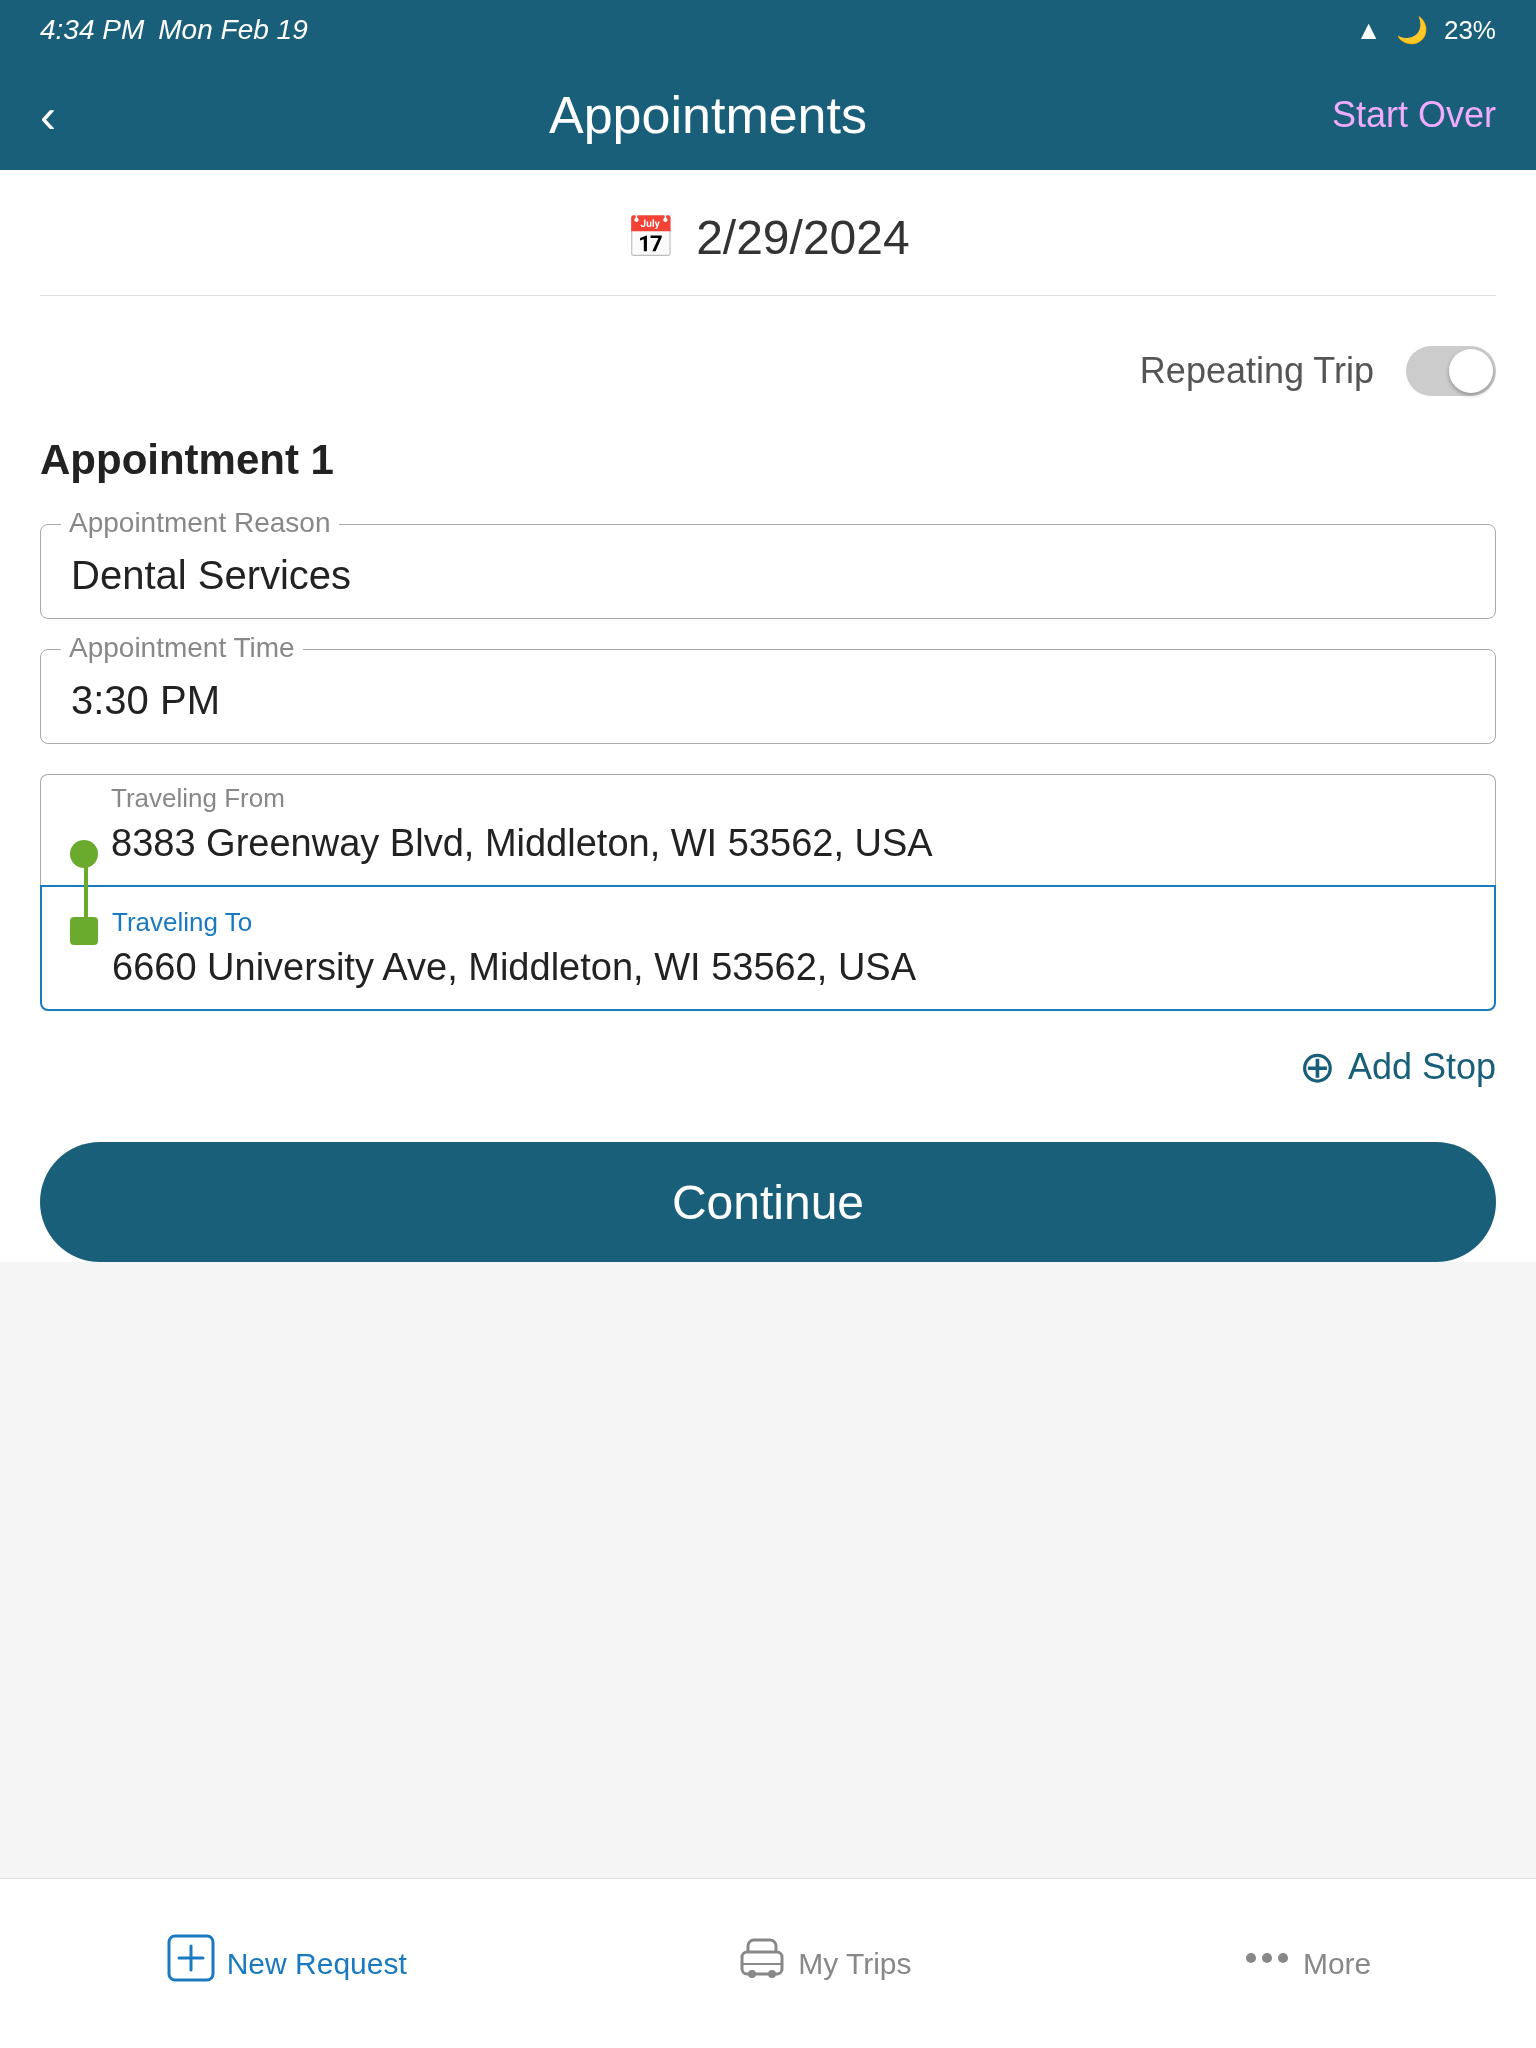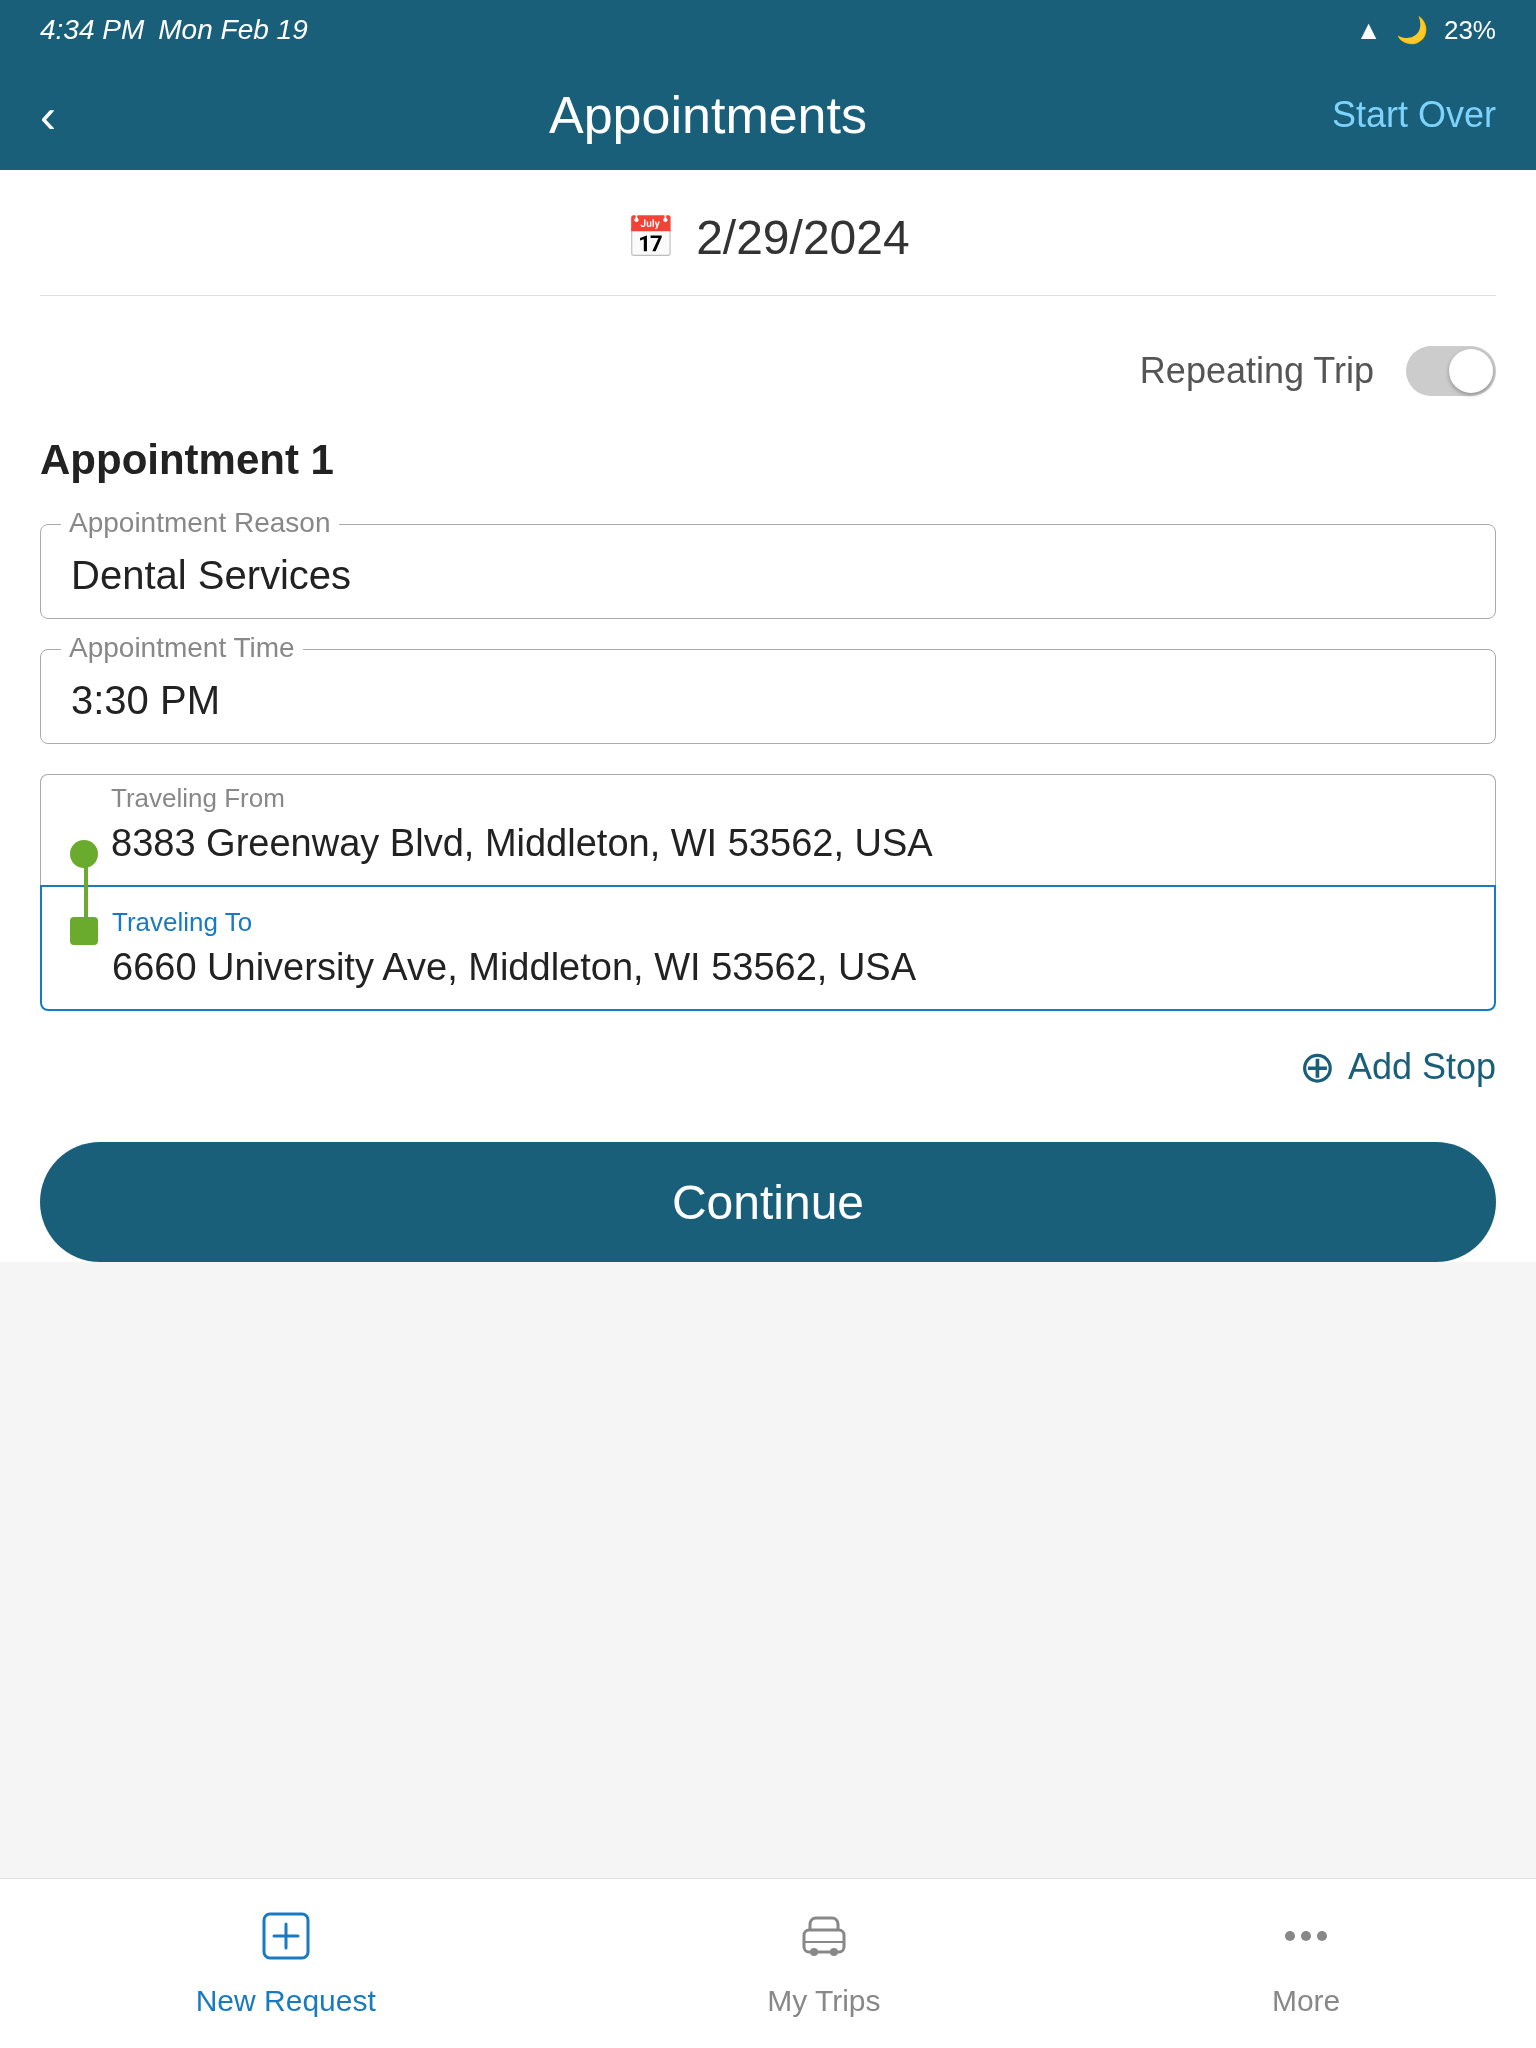--- a/index.html
+++ b/index.html
@@ -68,21 +68,21 @@
     .header-title {
       font-size: 52px;
       font-weight: 400;
       color: white;
       flex: 1;
       text-align: center;
     }
 
     .header-action {
       font-size: 36px;
-      color: #7dd3fc;
+      color: #f0abfc;
       cursor: pointer;
       width: 200px;
       text-align: right;
     }
 
     
     .content {
       width: 100%;
       background: white;
       padding: 0 40px;
@@ -297,21 +297,20 @@
       height: 170px;
       background: white;
       border-top: 1px solid #e0e0e0;
       display: flex;
       align-items: center;
       justify-content: space-around;
     }
 
     .nav-item {
       display: flex;
-      flex-direction: column;
       align-items: center;
       gap: 10px;
       cursor: pointer;
       padding: 10px 60px;
     }
 
     .nav-icon {
       font-size: 52px;
     }
 

